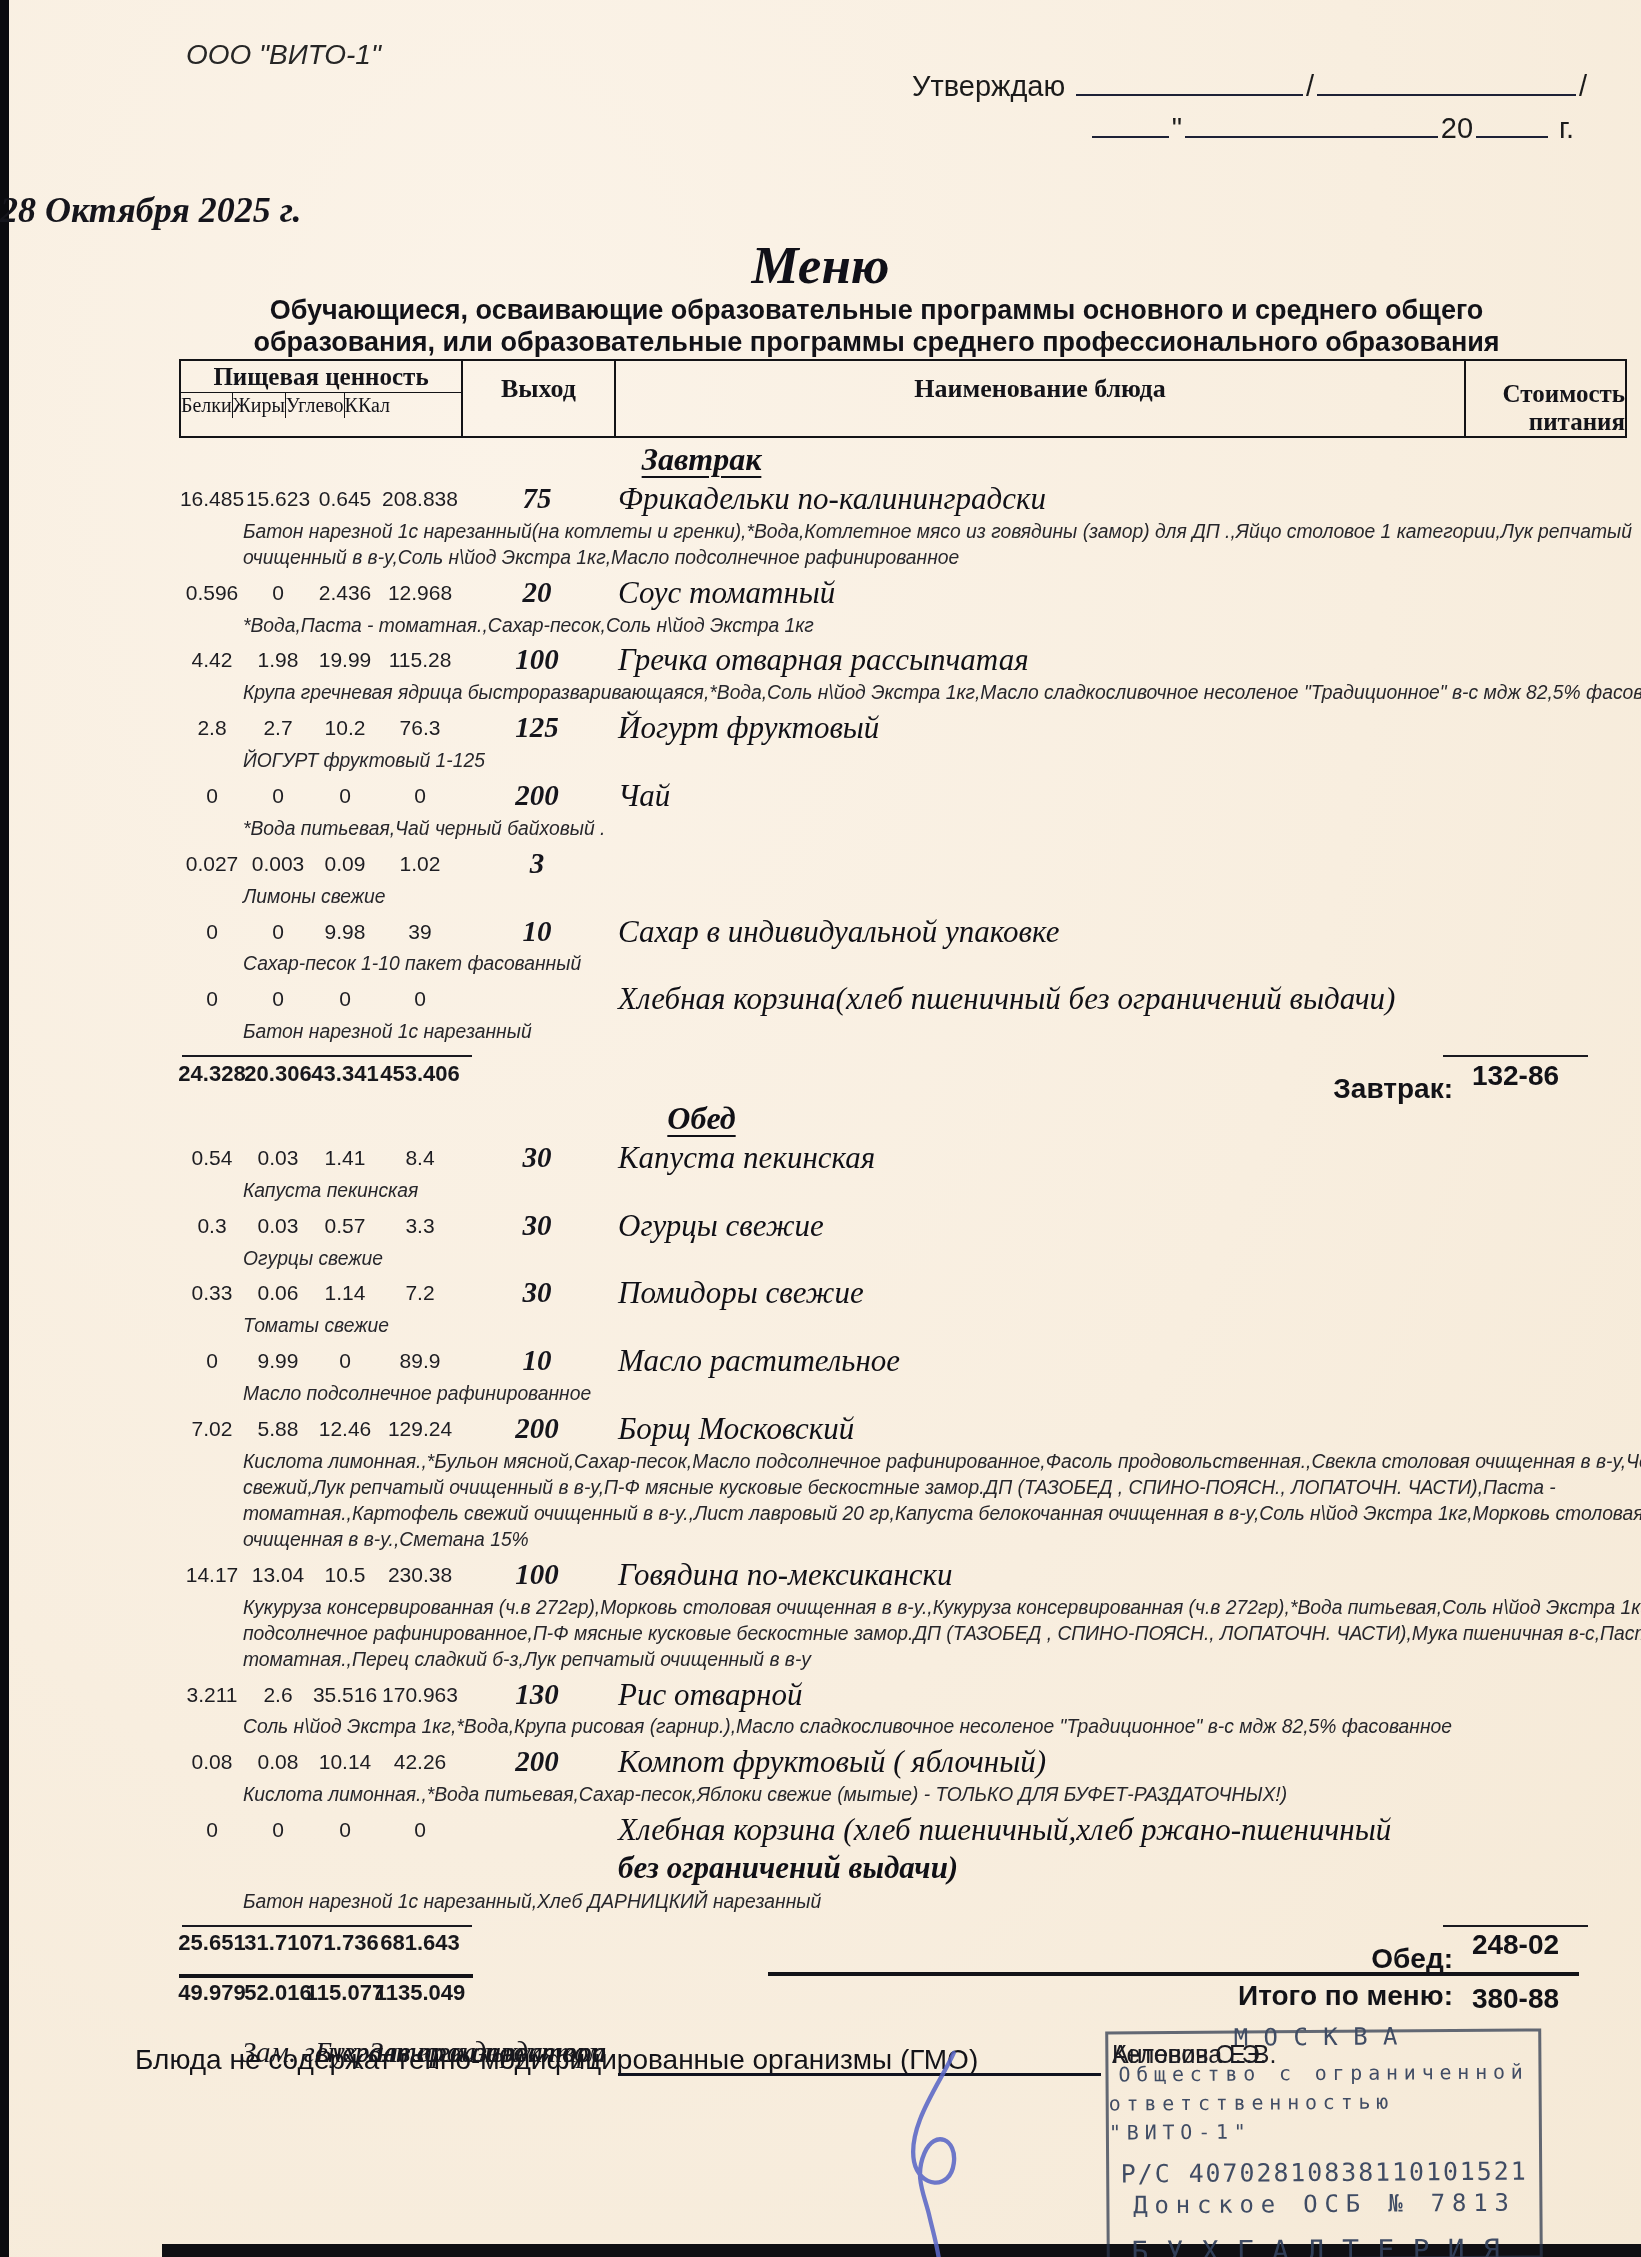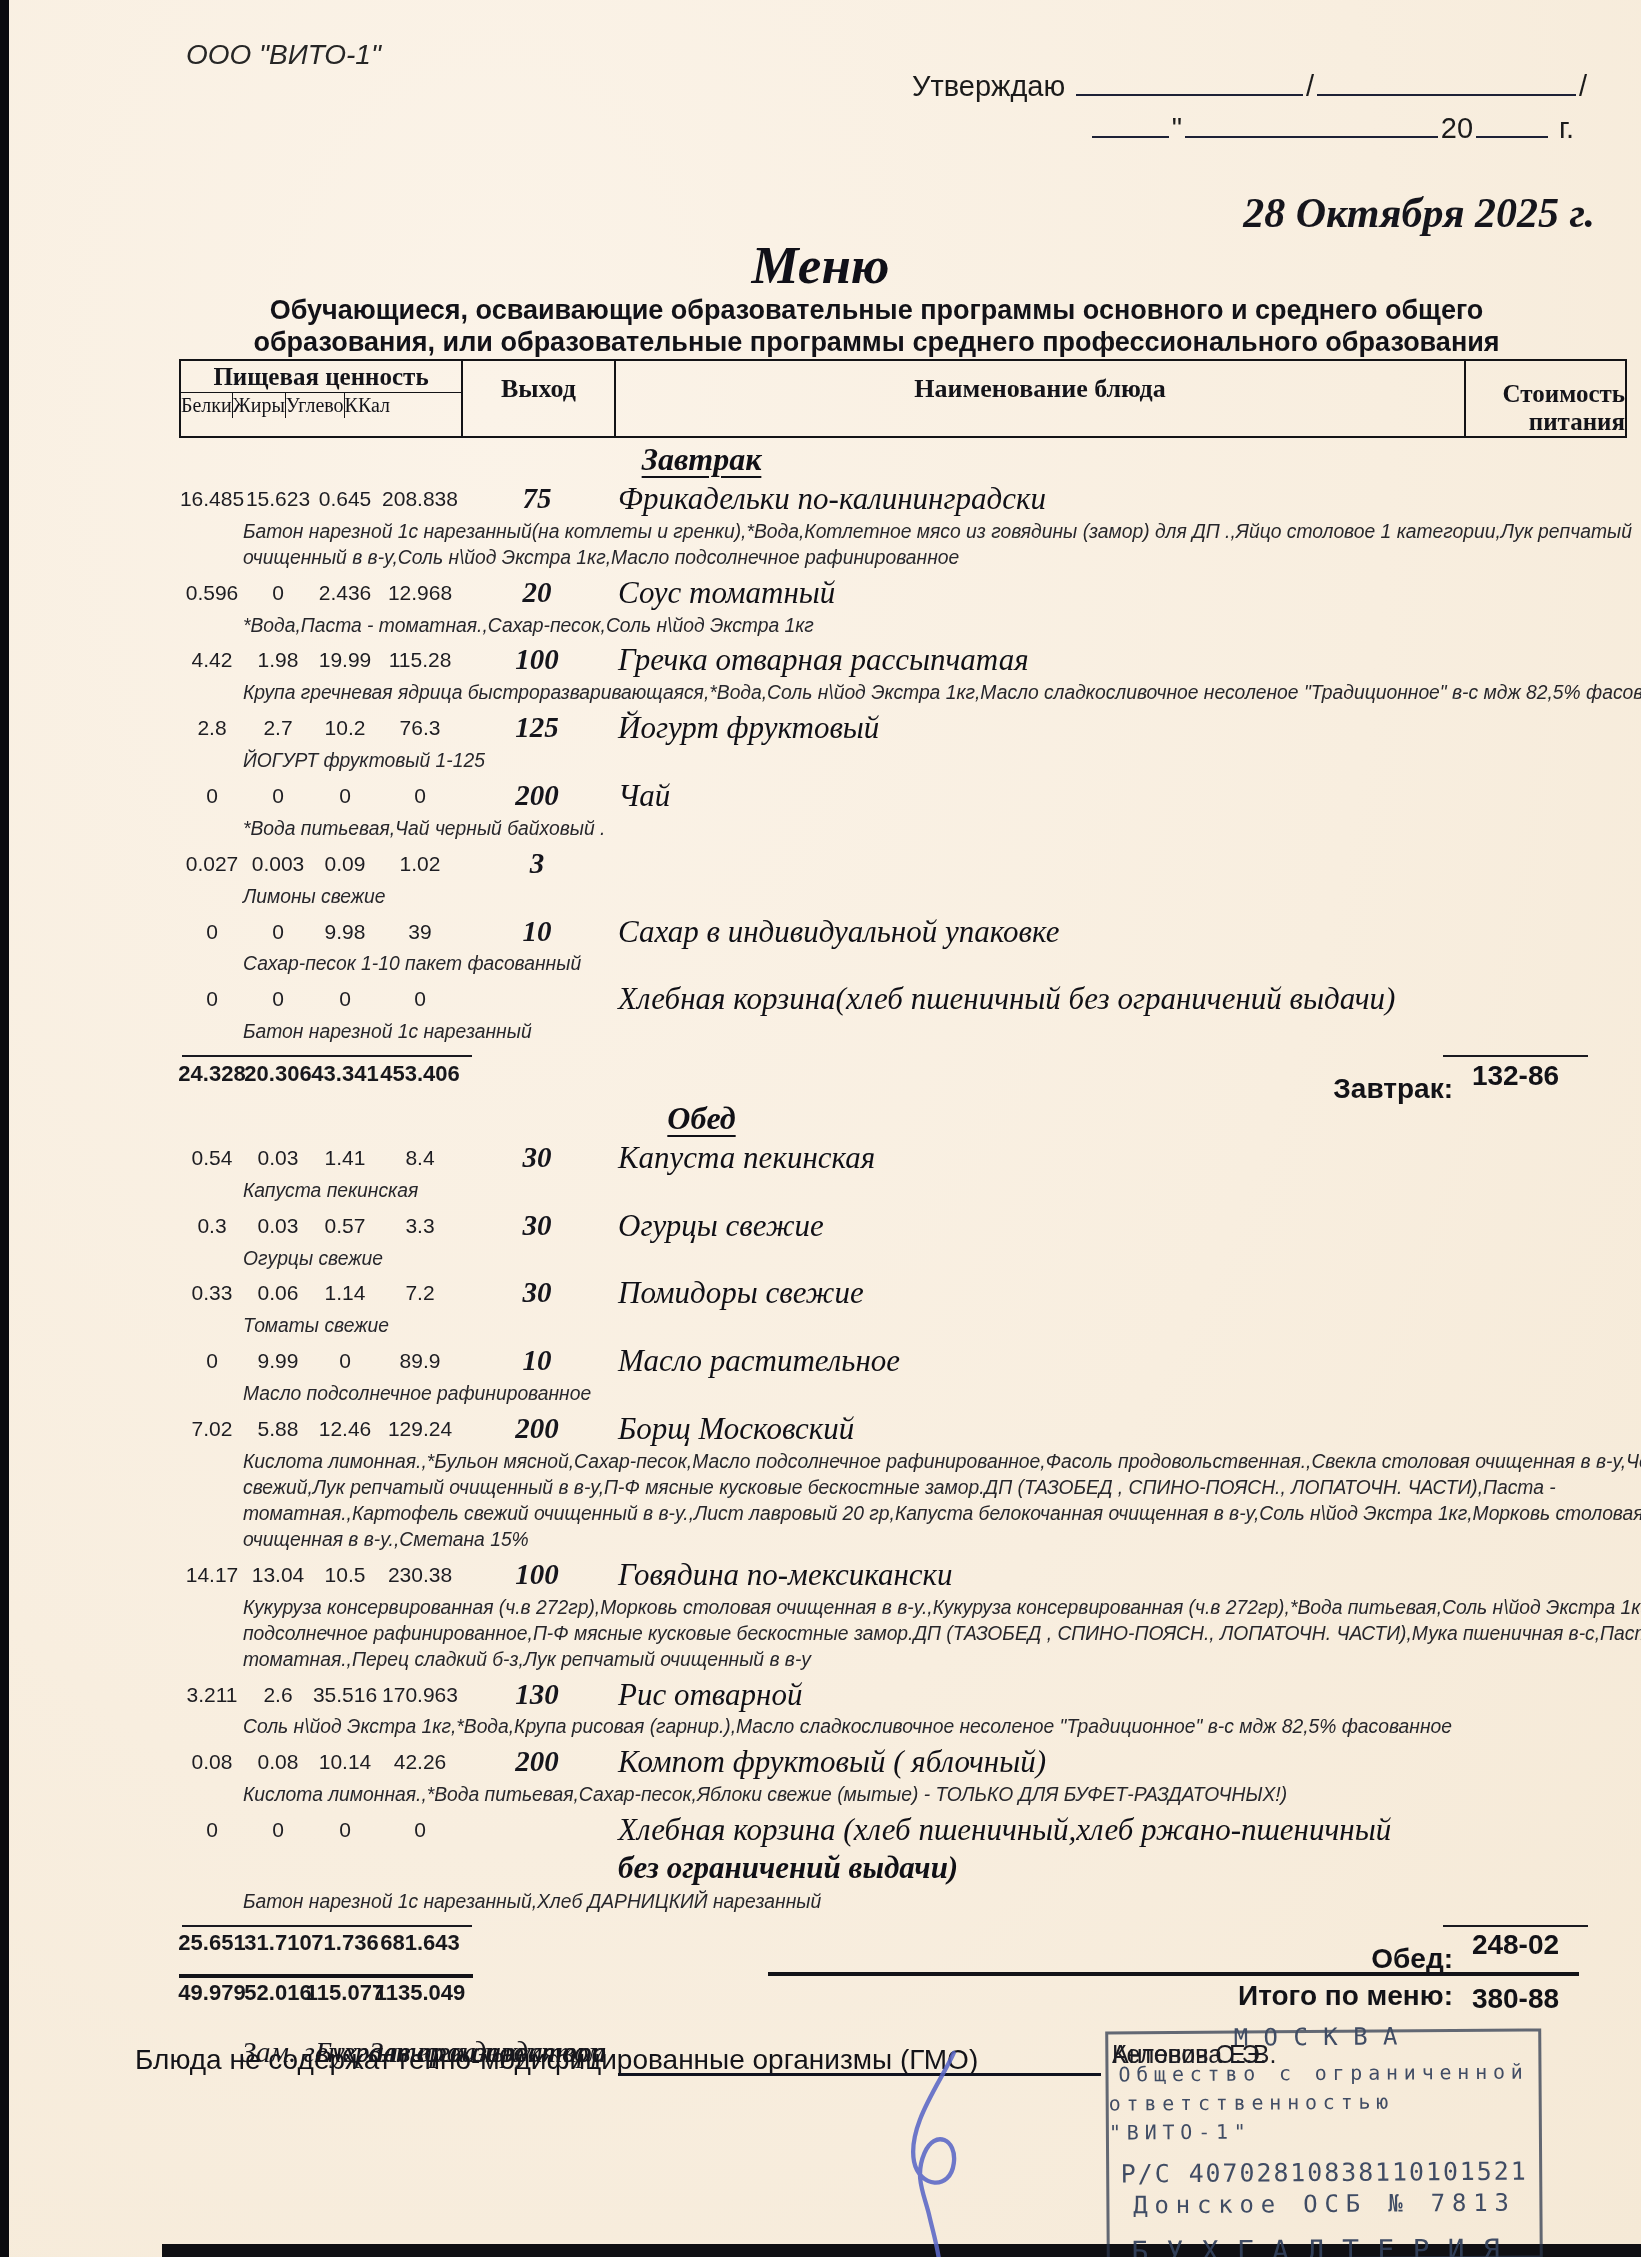--- a/index.html
+++ b/index.html
@@ -9,22 +9,22 @@
   
   .edge-left{position:absolute;left:0;top:0;width:8.7px;height:100%;background:#0b0b0f;}
   .edge-bottom{position:absolute;left:162px;right:0;bottom:0;height:12.6px;background:#101014;}
 
   
   .org{position:absolute;left:186px;top:39px;font-style:italic;font-size:28px;color:#262626;}
   .approve1{position:absolute;left:912px;top:70px;font-size:29px;white-space:nowrap;}
   .approve2{position:absolute;left:1089px;top:112px;font-size:29px;white-space:nowrap;}
   .uln{display:inline-block;border-bottom:2.9px solid #1d2136;height:21px;margin:0 2.9px;vertical-align:baseline;}
   .u235{width:227px}.u268{width:259px}.u80{width:77px}.u262{width:253px}.u75{width:72px}
-  .doc-date{position:absolute;left:0;top:189px;width:1595px;text-align:right;
-    font-family:"Liberation Serif",serif;font-weight:bold;font-style:italic;font-size:42px;color:#15151c;}
+  .doc-date{position:absolute;left:0;top:189px;width:1595px;
+    font-family:"Liberation Serif",serif;font-weight:bold;font-style:italic;font-size:36px;color:#15151c;}
   .doc-title{position:absolute;left:0;top:235px;width:1641px;text-align:center;
     font-family:"Liberation Serif",serif;font-weight:bold;font-style:italic;font-size:53px;color:#101018;}
   .subtitle{position:absolute;left:179px;top:294px;width:1395px;text-align:center;
     font-weight:bold;font-size:27px;line-height:32px;color:#121218;}
 
   
   .menu{position:absolute;left:0;top:359px;width:1641px;}
 
   
   .thead{margin-left:179px;width:1448px;display:flex;border:2.9px solid #131316;box-sizing:border-box;

